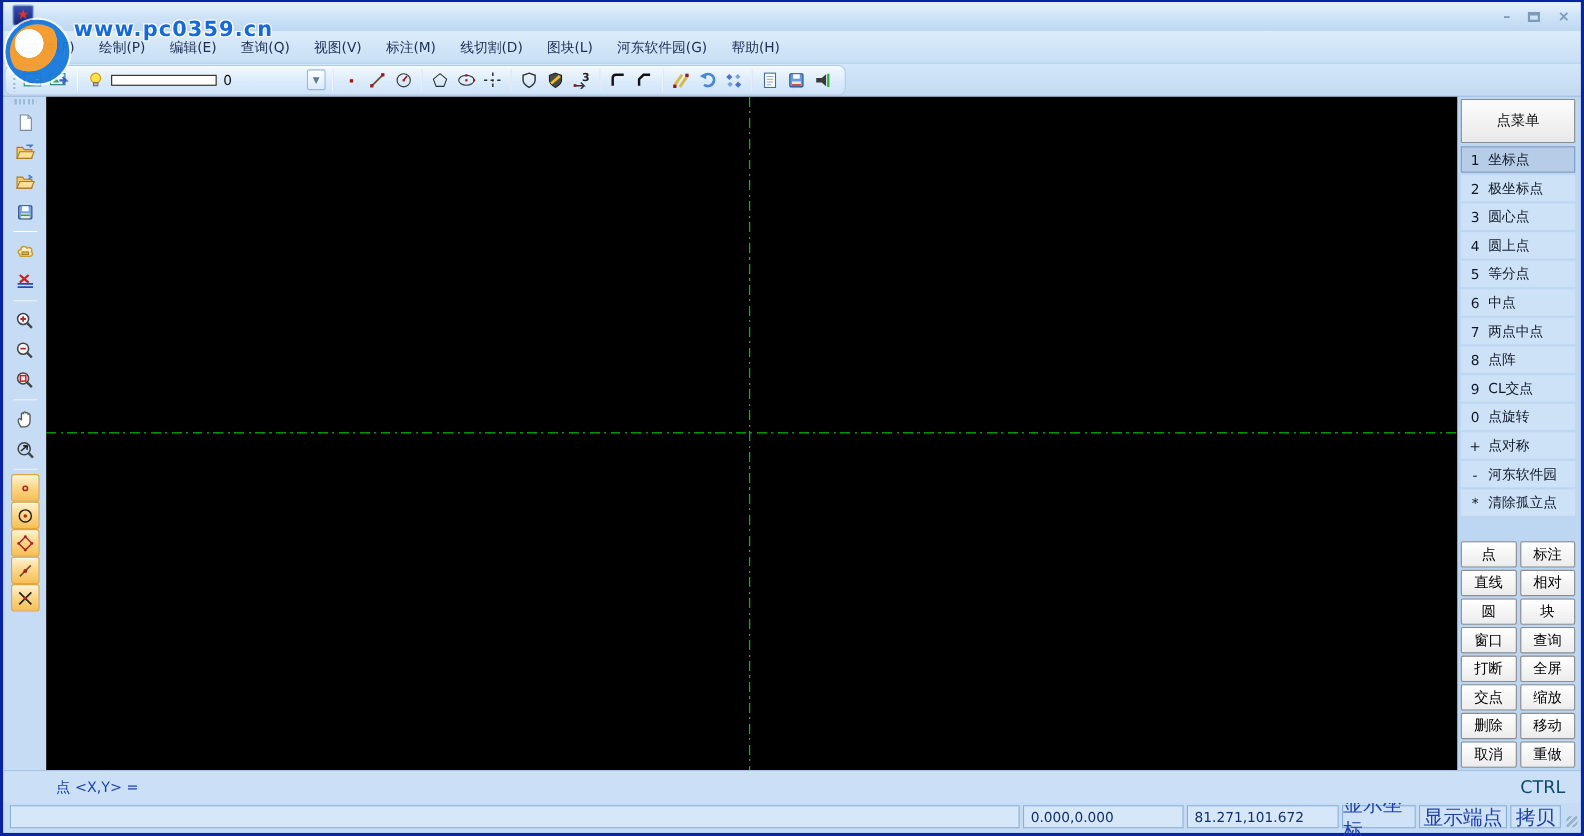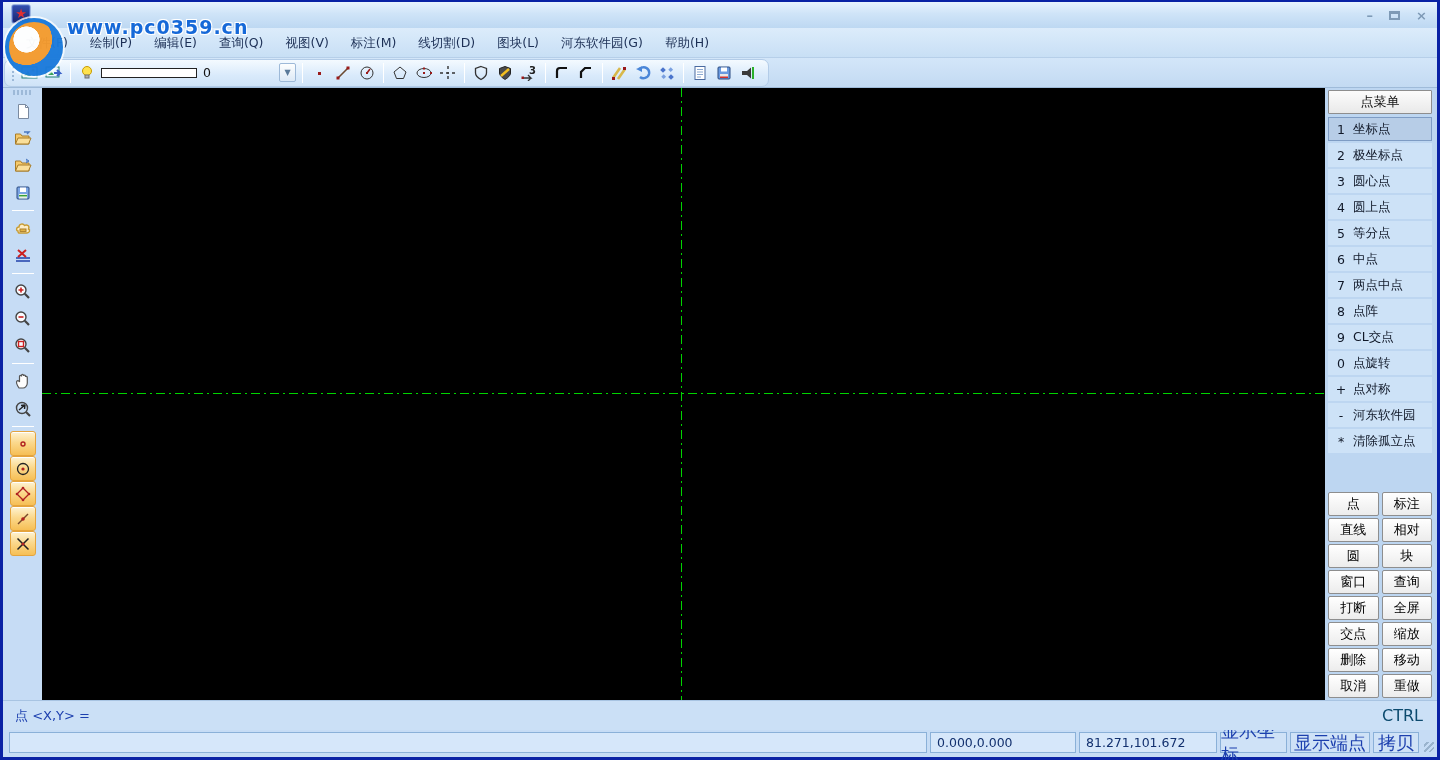--- a/index.html
+++ b/index.html
@@ -72,40 +72,40 @@
   .axis-h { position:absolute; left:0; right:0; top:305px; height:1px;
     background:repeating-linear-gradient(90deg,#00d400 0 9px,transparent 9px 13px,
       #00d400 13px 15px,transparent 15px 19px); }
   .axis-v { position:absolute; top:0; bottom:0; left:639px; width:1px;
     background:repeating-linear-gradient(#00d400 0 9px,transparent 9px 13px,
       #00d400 13px 15px,transparent 15px 19px); }
 
   
   .right-panel { width:112px; flex:0 0 112px; background:#bdd6f1; position:relative;
     padding:2px 3px 0 3px; }
-  .panel-header { height:24px; margin:0 2px 3px 0; display:flex; align-items:center;
+  .panel-header { height:40px; margin:0 2px 3px 0; display:flex; align-items:center;
     justify-content:center; font-size:13px; color:#111;
     background:linear-gradient(#fcfcfc,#e9e9e9); border:1px solid #8e8e8e;
     border-radius:1px; }
   .pm-item { height:24px; margin:0 2px 2px 0; display:flex; align-items:center;
     background:#cde2f7; font-size:12.5px; color:#101828; padding:0 4px;
     border:1px solid transparent; }
   .pm-item .pm-key { width:16px; text-align:center; flex:0 0 16px; }
   .pm-item .pm-label { padding-left:4px; }
   .pm-item.selected { background:#b7cde7; border:1px solid #7e9cc4; }
 
   .panel-grid { position:absolute; left:3px; right:5px; bottom:2px;
     display:grid; grid-template-columns:1fr 1fr; gap:2px 3px; }
   .pg-btn { height:24px; display:flex; align-items:center; justify-content:center;
     font-size:13px; color:#000; background:linear-gradient(#ffffff,#ececec);
     border:1px solid #8e8e8e; border-radius:2px; }
 
   
   .cmdline { height:30px; flex:0 0 30px; background:#cbe0f6; display:flex;
-    align-items:center; border-top:1px solid #a8c4e2; position:relative; }
+    align-items:center; border-top:1px solid #a8c4e2; position:relative;padding-left:36px; }
   .cmd-prompt { margin-left:12px; font-size:13px; color:#1c3fae; }
   .cmd-input { flex:1; height:100%; }
   .cmd-mod { margin-right:14px; font-size:16px; color:#0c4a6e; }
 
   .statusbar { height:27px; flex:0 0 27px; background:#c6dcf5; display:flex;
     align-items:flex-start; gap:3px; padding:2px 2px 17px 6px; }
   .sfield { height:21px; background:#d6e7fa; border:1px solid #8ab0d8;
     display:flex; align-items:center; padding:0 6px; font-size:12.5px; color:#12306e; }
   .sfield.msg { flex:1; }
   .sfield.c1 { width:146px; flex:0 0 146px; }

